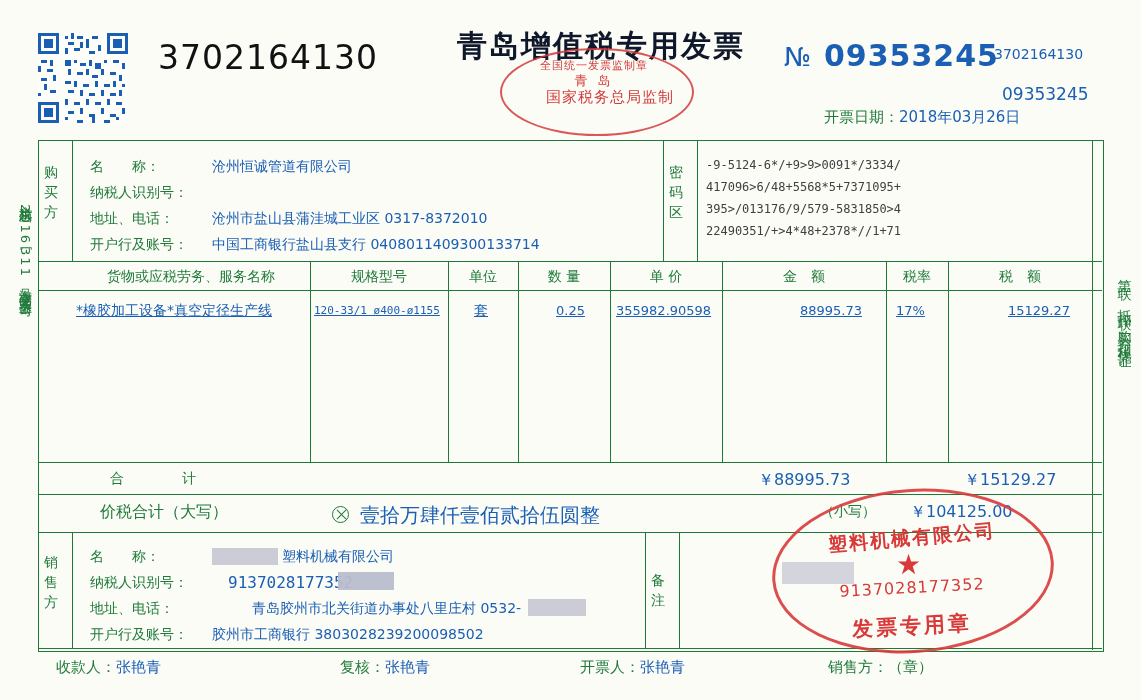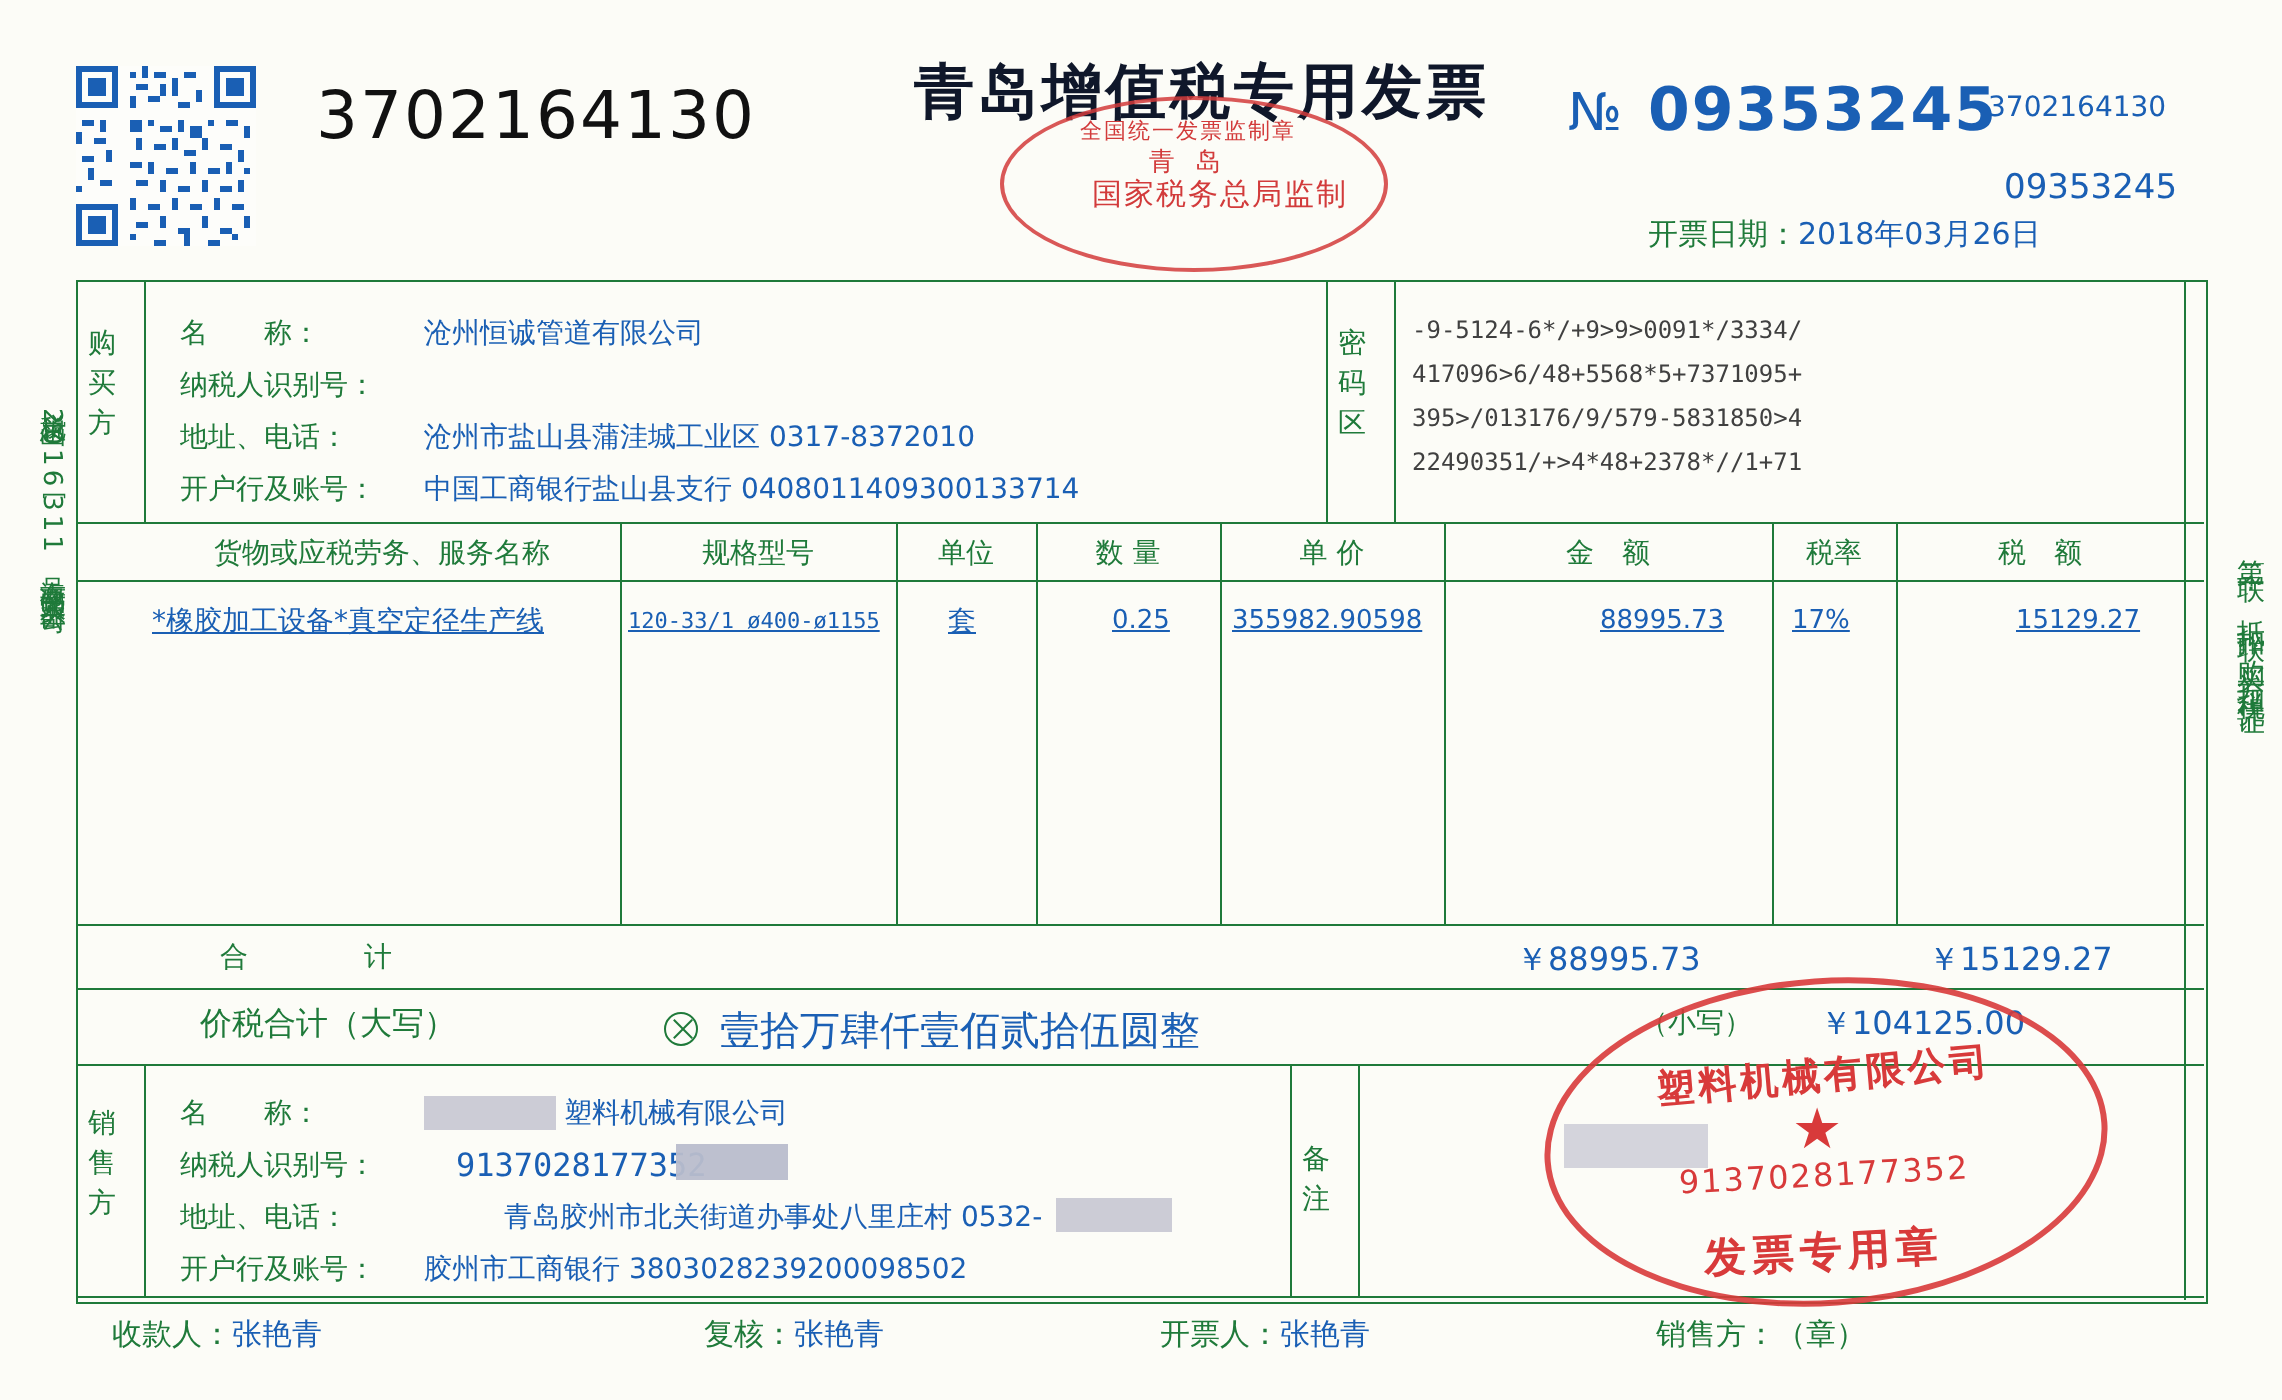--- a/index.html
+++ b/index.html
@@ -353,21 +353,21 @@
   <div class="seal-bot"></div>
   <div class="redact" style="left:782px;top:562px;width:72px;height:22px;opacity:.8;"></div>
   <div class="seal-bot-top">塑料机械有限公司</div>
   <div class="seal-star">★</div>
   <div class="seal-bot-mid">9137028177352</div>
   <div class="seal-bot-bot">发票专用章</div>
 
   <div class="footer-item" style="left:56px;top:658px;">
     <span>收款人：</span><span class="footer-val">张艳青</span>
   </div>
-  <div class="footer-item" style="left:352px;top:658px;text-align:right;">
+  <div class="footer-item" style="left:340px;top:658px;text-align:right;">
     <span>复核：</span><span class="footer-val">张艳青</span>
   </div>
   <div class="footer-item" style="left:580px;top:658px;">
     <span>开票人：</span><span class="footer-val">张艳青</span>
   </div>
   <div class="footer-item" style="left:828px;top:658px;">销售方：（章）</div>
 
 </div>
 
 </body></html>

